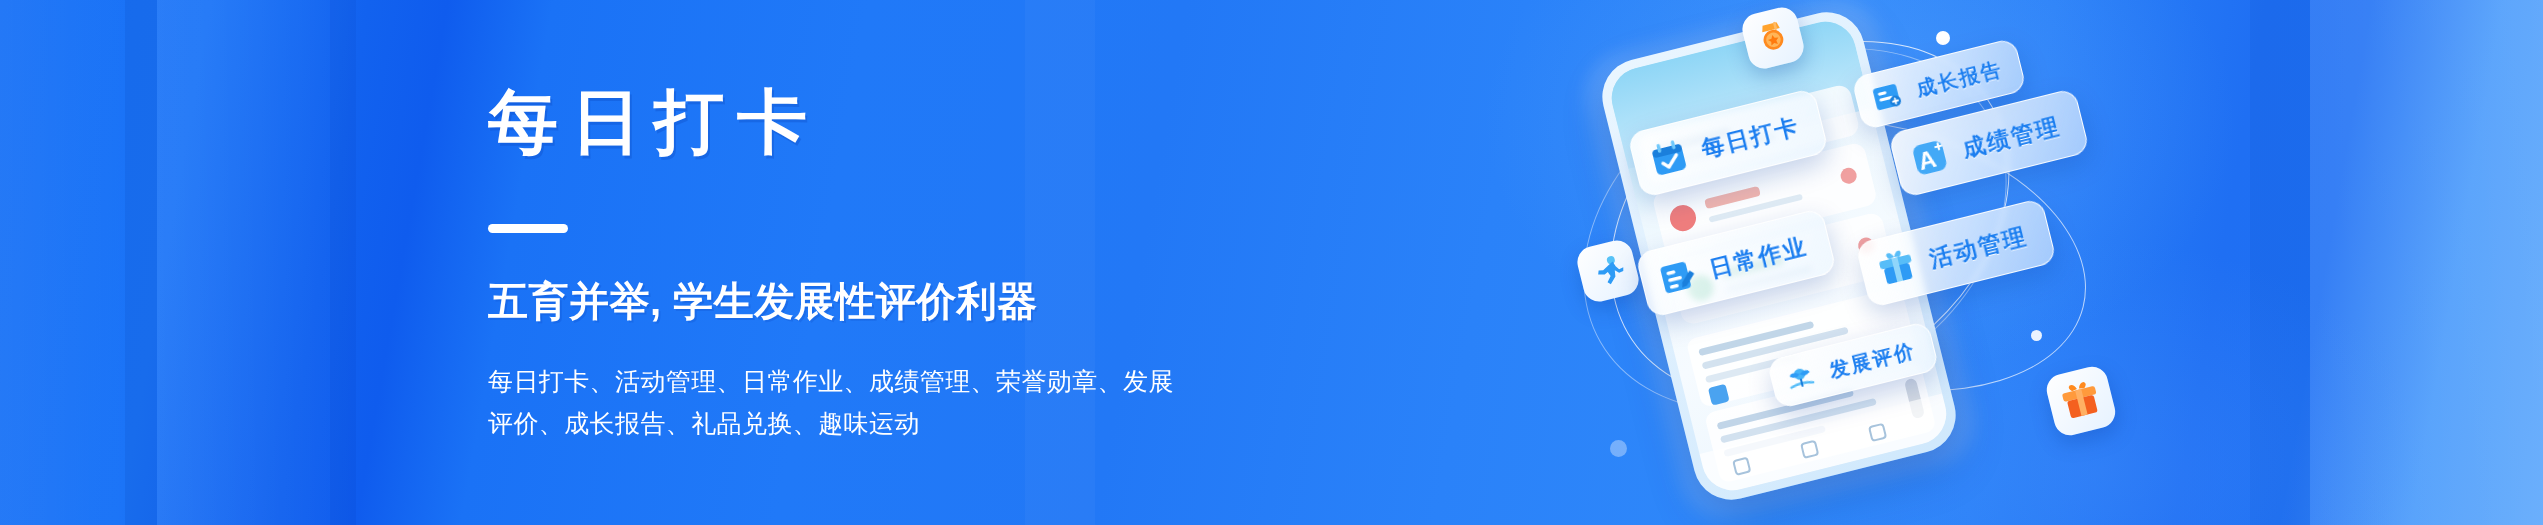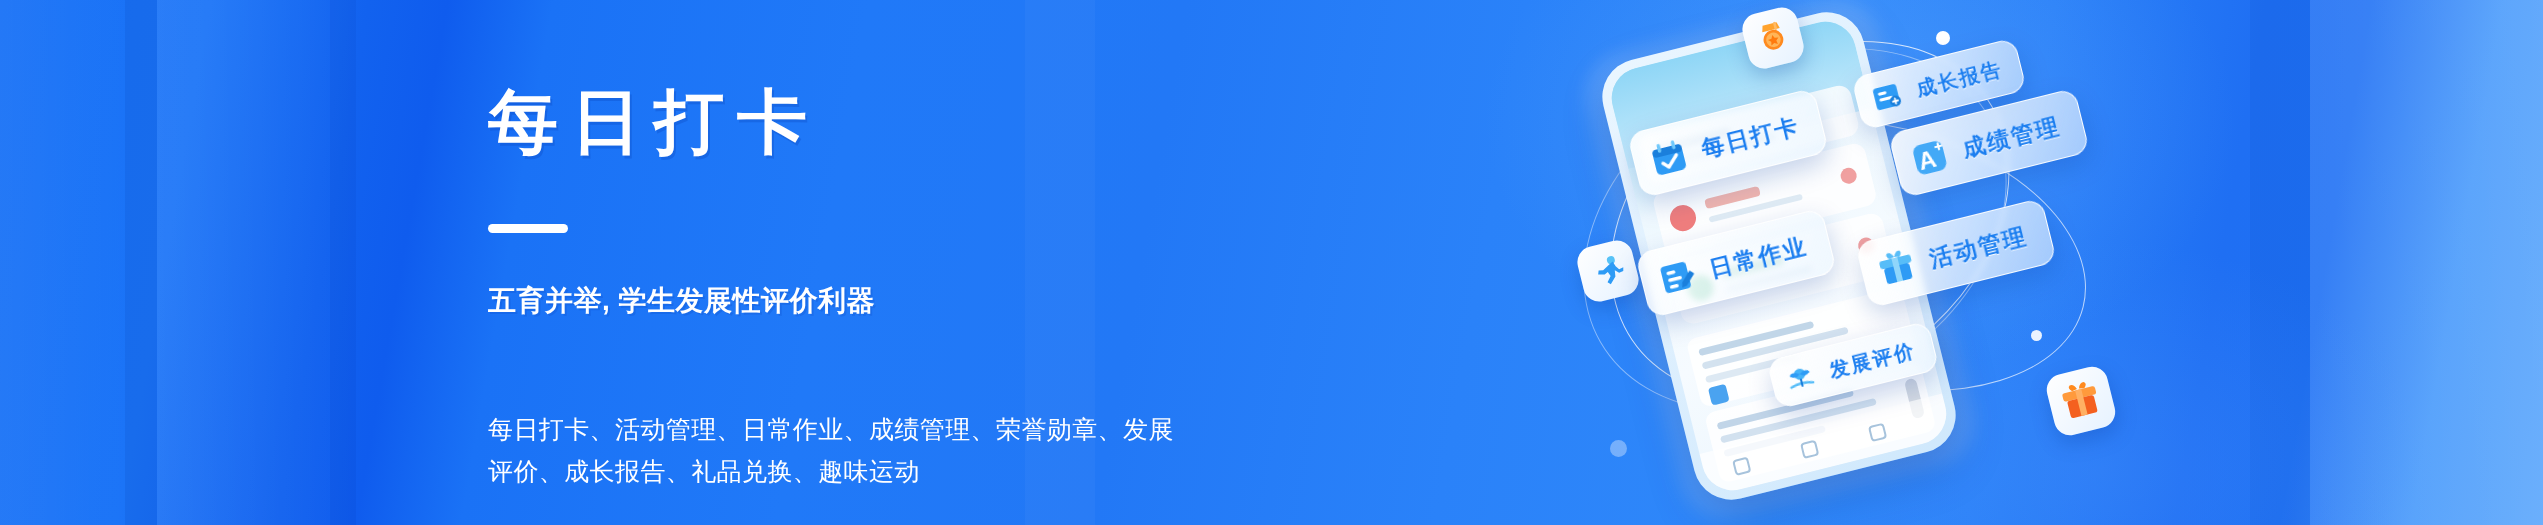--- a/index.html
+++ b/index.html
@@ -32,27 +32,27 @@
   .copy{position:absolute;left:488px;top:0;width:960px;height:525px;}
   .title{
     position:absolute;left:0;top:80px;
     font-size:70px;line-height:84px;font-weight:bold;color:#ffffff;
     letter-spacing:13px;white-space:nowrap;
     text-shadow:2px 3px 0 rgba(10,70,190,.30);
   }
   .rule{position:absolute;left:0;top:224px;width:80px;height:9px;background:#ffffff;border-radius:5px;}
   .subtitle{
     position:absolute;left:0;top:278px;
-    font-size:28px;line-height:46px;font-weight:bold;color:#ffffff;
+    font-size:40px;line-height:46px;font-weight:bold;color:#ffffff;
     letter-spacing:.5px;white-space:nowrap;
     text-shadow:2px 2px 0 rgba(10,70,190,.22);
   }
   .desc{
     position:absolute;left:0;top:360px;width:690px;
-    font-size:25px;line-height:42px;color:#ffffff;letter-spacing:.4px;margin-top:48px;
+    font-size:25px;line-height:42px;color:#ffffff;letter-spacing:.4px;
   }
 
   
   .art{position:absolute;left:1540px;top:-15px;width:1000px;height:560px;}
   .orbit{
     position:absolute;border:1.6px solid rgba(255,255,255,.80);
     border-radius:50%;
   }
   .orbit1{left:55px;top:75px;width:430px;height:320px;transform:rotate(-34deg);}
   .orbit2{left:30px;top:80px;width:450px;height:330px;transform:rotate(-30deg);opacity:.55;}

